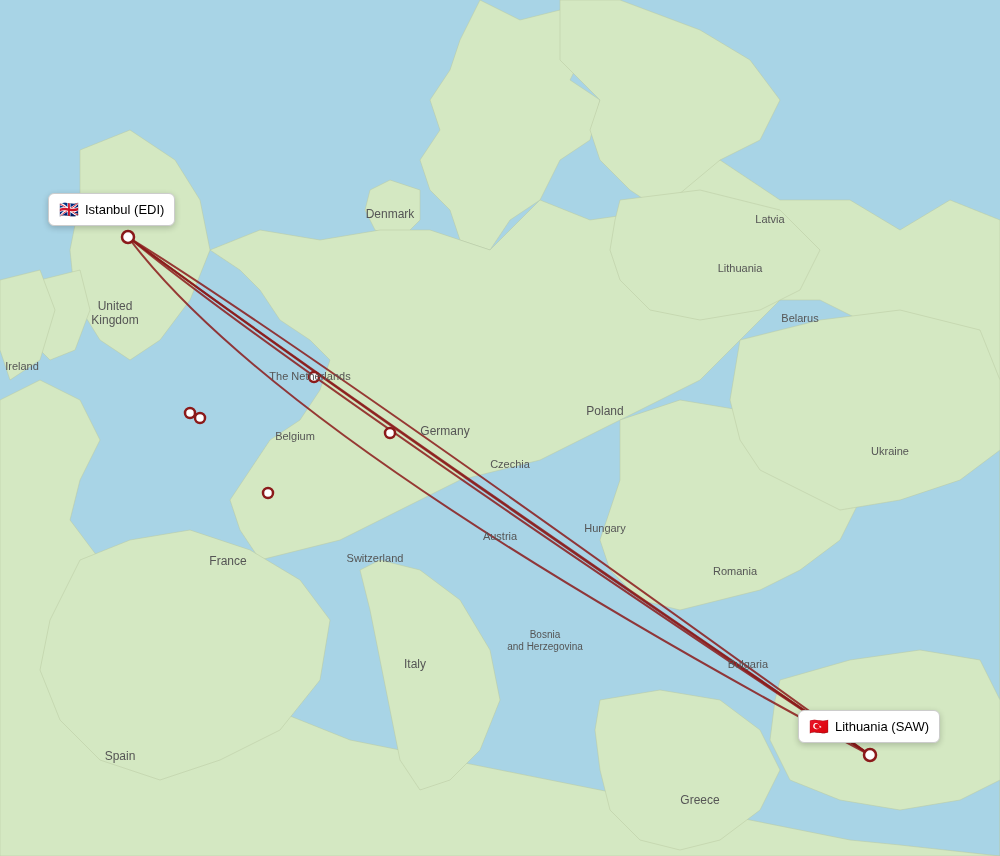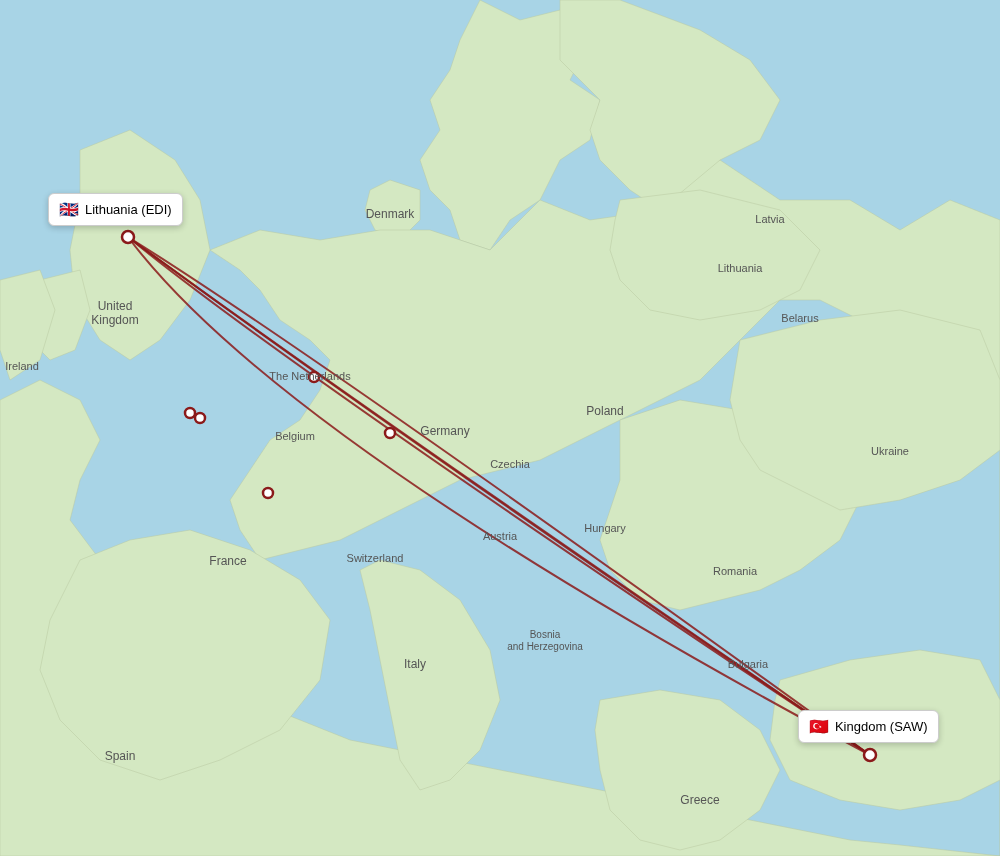--- a/index.html
+++ b/index.html
@@ -121,20 +121,20 @@
     <text x="545" y="650" font-size="10" fill="#555" text-anchor="middle" font-family="Arial">and Herzegovina</text>
     <text x="700" y="804" font-size="12" fill="#555" text-anchor="middle" font-family="Arial">Greece</text>
     <text x="770" y="223" font-size="11" fill="#555" text-anchor="middle" font-family="Arial">Latvia</text>
     <text x="740" y="272" font-size="11" fill="#555" text-anchor="middle" font-family="Arial">Lithuania</text>
     <text x="800" y="322" font-size="11" fill="#555" text-anchor="middle" font-family="Arial">Belarus</text>
     <text x="890" y="455" font-size="11" fill="#555" text-anchor="middle" font-family="Arial">Ukraine</text>
   </svg>
 
   <div class="airport-label" style="left: 48px; top: 193px;">
     <span class="flag-emoji">🇬🇧</span>
-    <span>Lithuania (EDI)</span>
+    <span>Istanbul (EDI)</span>
   </div>
 
   <div class="airport-label" style="left: 798px; top: 710px;">
     <span class="flag-emoji">🇹🇷</span>
-    <span>Kingdom (SAW)</span>
+    <span>Lithuania (SAW)</span>
   </div>
 </div>
 
 </body></html>

